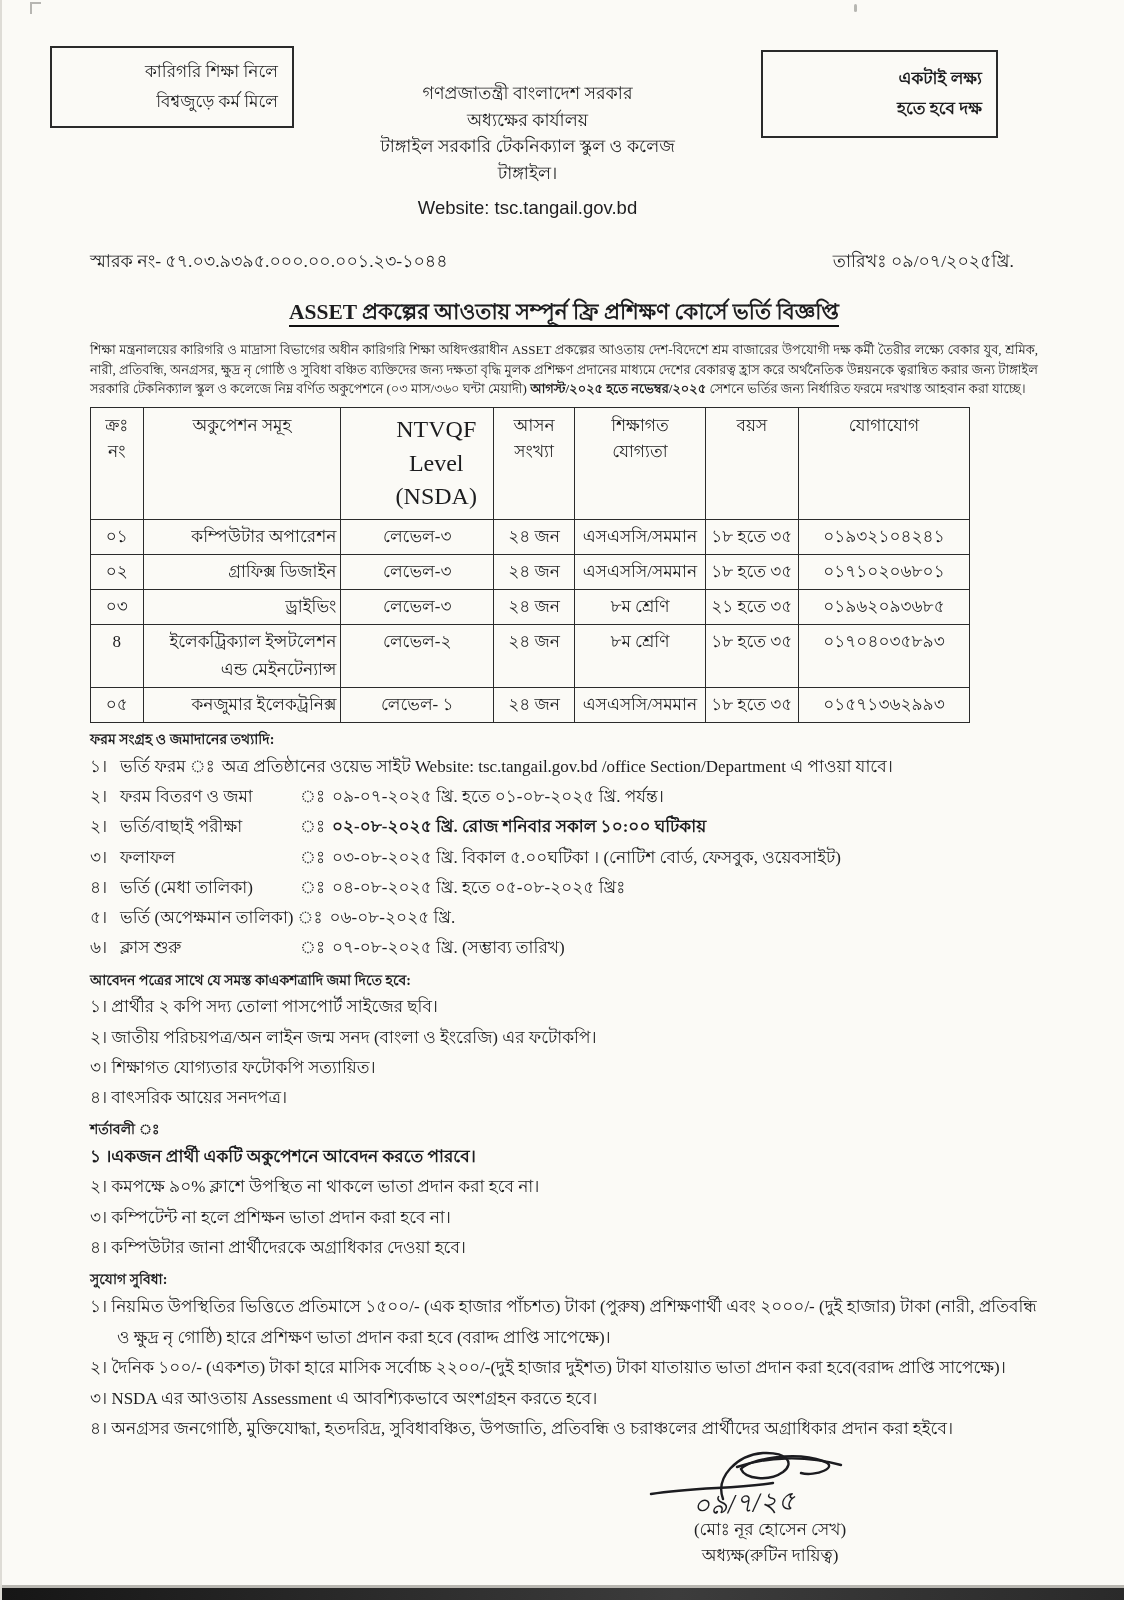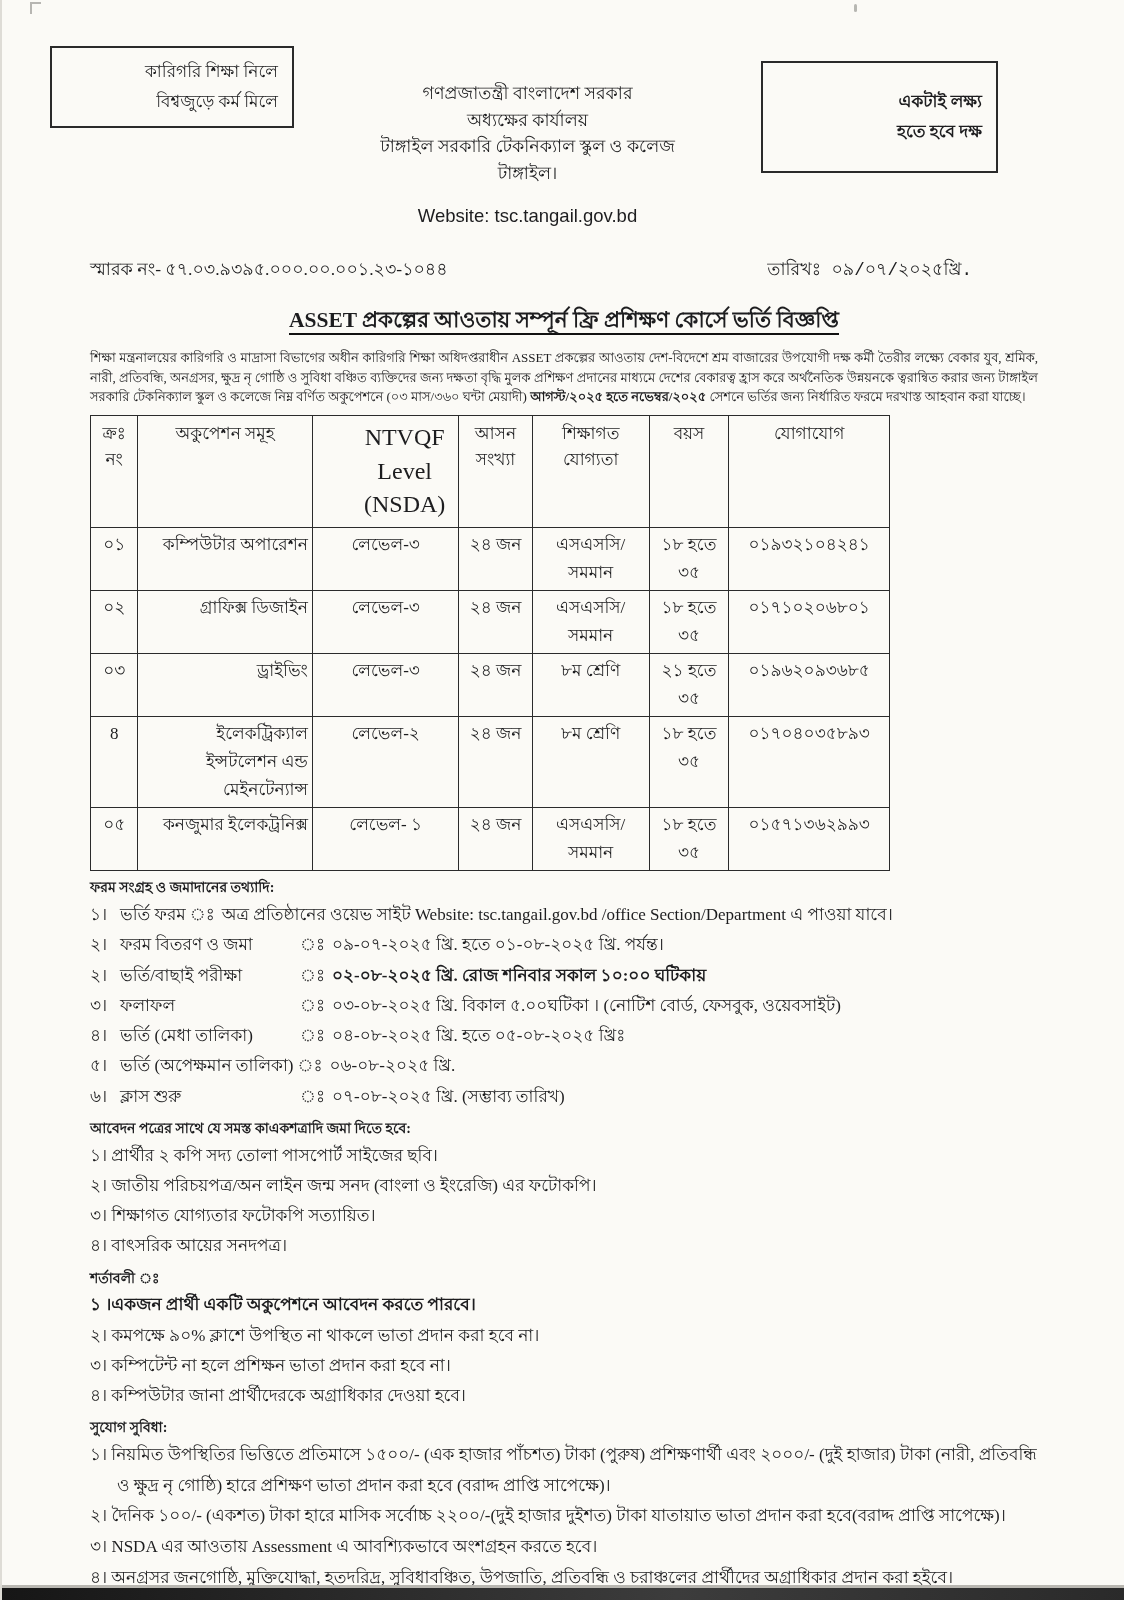--- a/index.html
+++ b/index.html
@@ -17,34 +17,34 @@
   
   .mark-tl{position:absolute;left:28px;top:2px;width:9px;height:10px;border-left:2px solid #8a8a86;border-top:2px solid #8a8a86;opacity:.6;}
   .mark-tr{position:absolute;left:852px;top:4px;width:3px;height:8px;background:#9a9a96;opacity:.7;border-radius:2px;}
   .bottom-band{position:absolute;left:0;right:0;bottom:0;height:12px;background:linear-gradient(90deg,#161616,#3c3c3c 60%,#2a2a2a);}
   .bottom-band::before{content:"";position:absolute;left:0;right:0;top:-3px;height:3px;background:#b9b7b1;}
 
   
   .hdr{display:flex;align-items:flex-start;margin:46px 128px 0 48px;}
   .hdr-box{border:2px solid #2a2a2a;text-align:right;font-size:17px;line-height:1.75;padding:9px 14px;background:transparent;}
   .hdr-box.left{width:212px;}
-  .hdr-box.right{width:205px;margin-top:15px;font-weight:bold;padding:24px 14px;}
+  .hdr-box.right{width:205px;margin-top:4px;font-weight:bold;padding:12px 14px;}
   .hdr-center{flex:1;text-align:center;padding-top:34px;font-size:17.5px;line-height:1.52;}
-  .hdr-center .website{font-size:18.5px;margin-top:16px;font-family:"Liberation Sans","DejaVu Sans",sans-serif;}
+  .hdr-center .website{font-size:18.5px;margin-top:8px;font-family:"Liberation Sans","DejaVu Sans",sans-serif;}
 
   .memo-row{display:flex;justify-content:space-between;margin:26px 88px 0 88px;font-size:17.5px;}
-  .memo-row .date{margin-right:66px;font-family:Liberation Mono, monospace;}
+  .memo-row .date{margin-right:24px;}
 
   .doc-title{text-align:center;margin-top:18px;font-size:21.5px;font-weight:bold;}
   .doc-title span{border-bottom:2.5px solid #111;padding-bottom:1px;}
 
   .intro{margin:9px 88px 0 88px;font-size:13px;line-height:1.5;text-align:justify;}
 
   
-  table.occ{border-collapse:collapse;margin:8px 12px 0 88px;width:800px;font-size:17px;}
+  table.occ{border-collapse:collapse;margin:8px 12px 0 88px;width:880px;font-size:17px;}
   table.occ th,table.occ td{border:1.6px solid #2b2b2b;padding:2px 4px;vertical-align:top;}
   table.occ th{font-weight:normal;text-align:center;line-height:1.55;padding-top:5px;padding-bottom:5px;}
   table.occ th.latin{font-size:24px;line-height:1.4;padding-left:42px;}
   table.occ td{text-align:center;line-height:1.65;padding-top:3px;padding-bottom:3px;}
   table.occ td.c1{text-align:right;padding-left:10px;}
   col.c0{width:57px;}col.c1{width:218px;}col.c2{width:158px;}col.c3{width:88px;}
   col.c4{width:142px;}col.c5{width:105px;}col.c6{width:180px;}
 
   
   .sec{margin:0 86px 0 88px;font-size:17px;}

